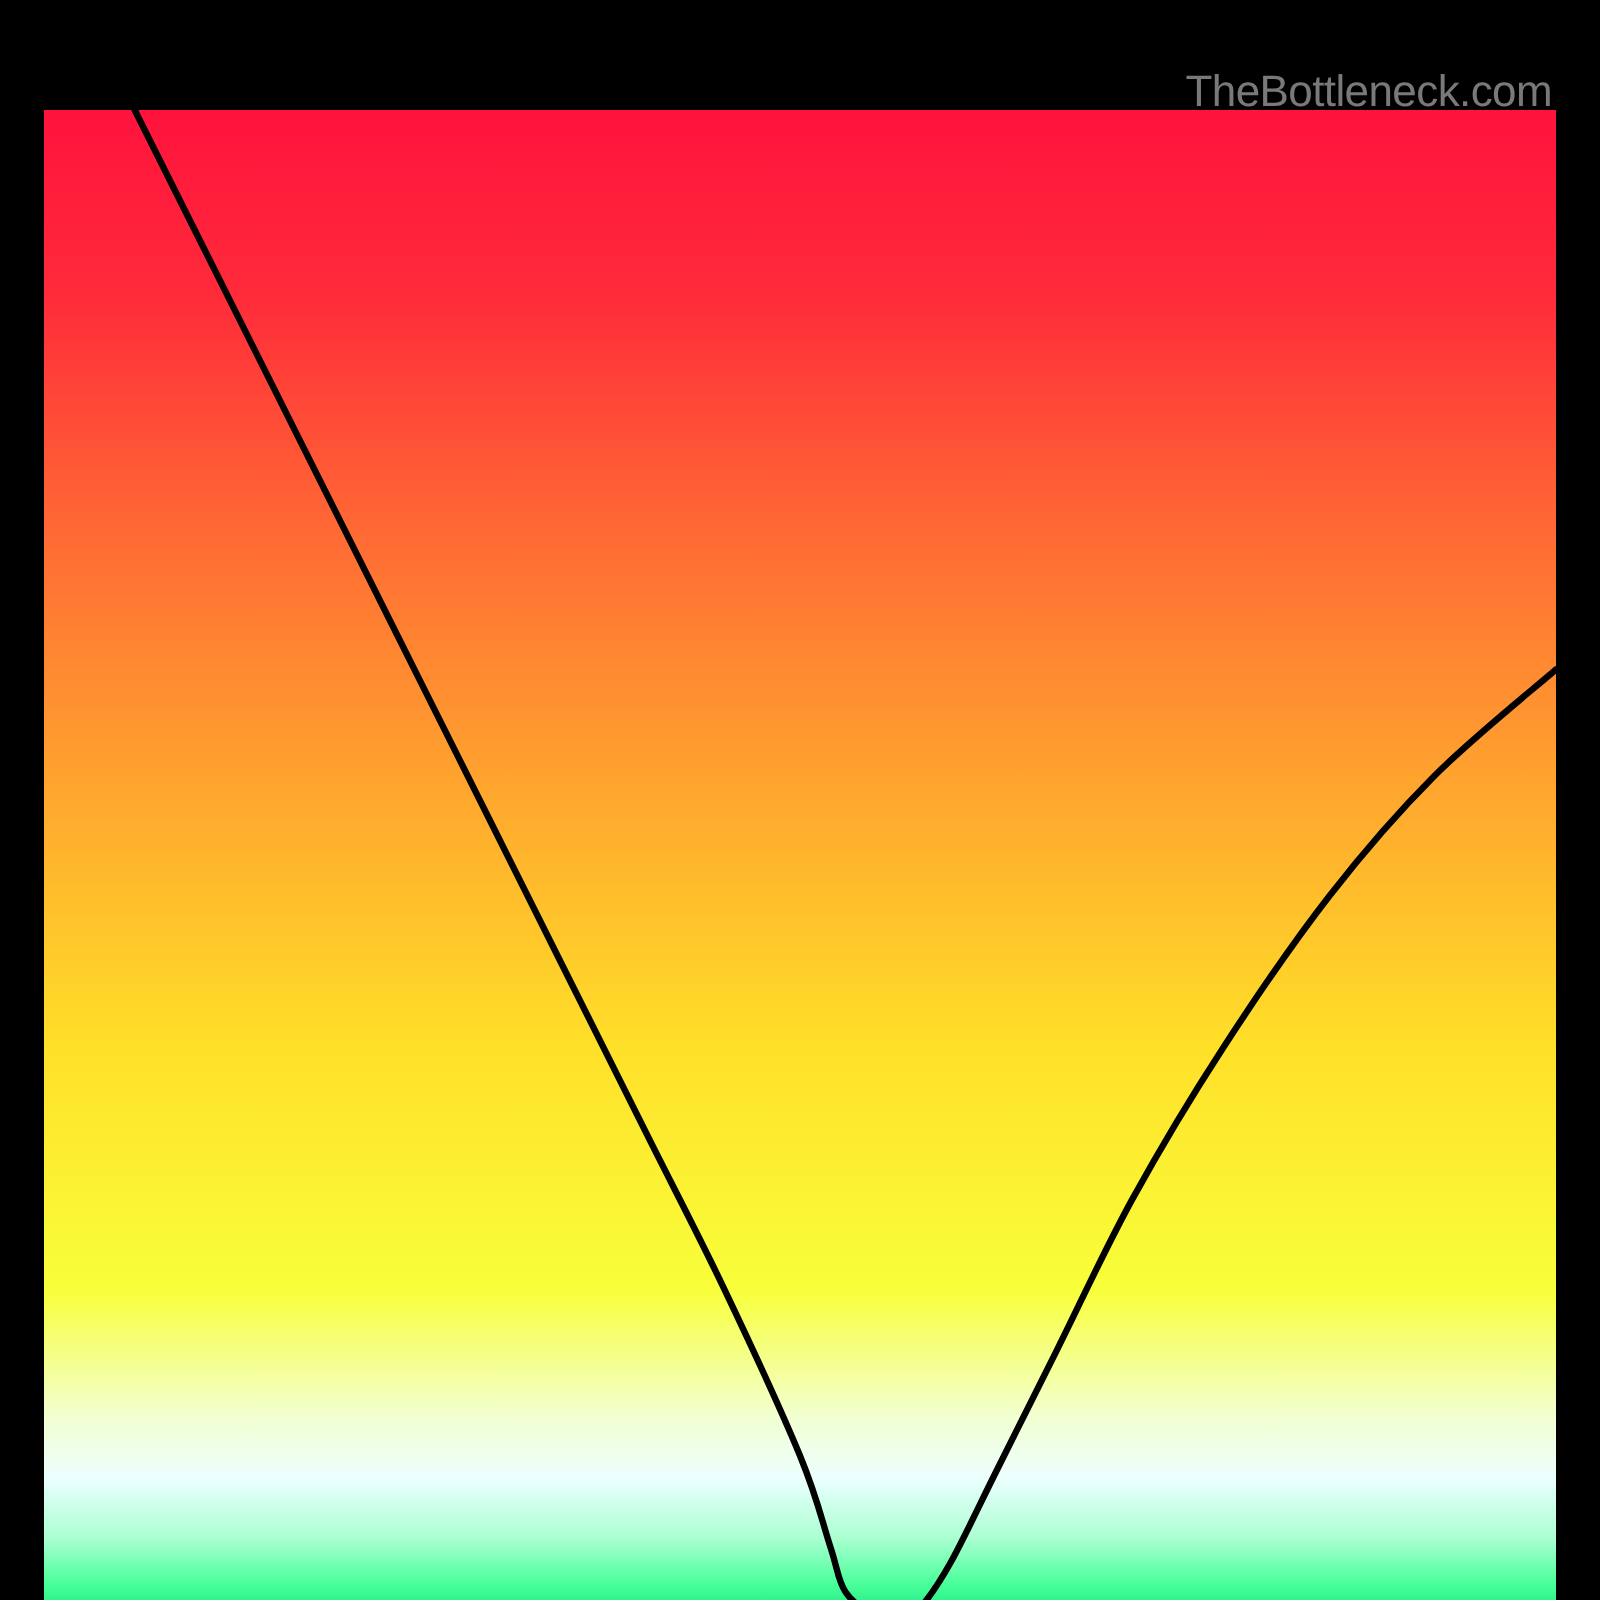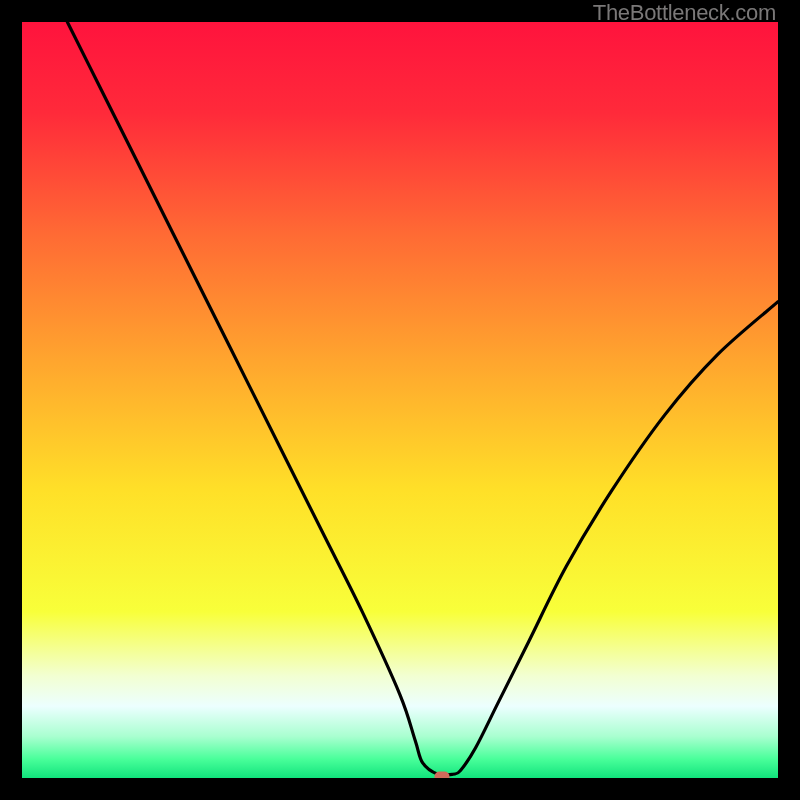--- a/index.html
+++ b/index.html
@@ -8,20 +8,21 @@
     width: 800px;
     height: 800px;
     background: #000000;
     overflow: hidden;
   }
   .container {
     position: relative;
     width: 800px;
     height: 636px;
     background: #000000;
+    margin-top: 33px;
   }
   .plot-area {
     position: absolute;
     left: 22px;
     top: 22px;
     width: 756px;
     height: 756px;
     overflow: hidden;
   }
   .gradient-bg {

